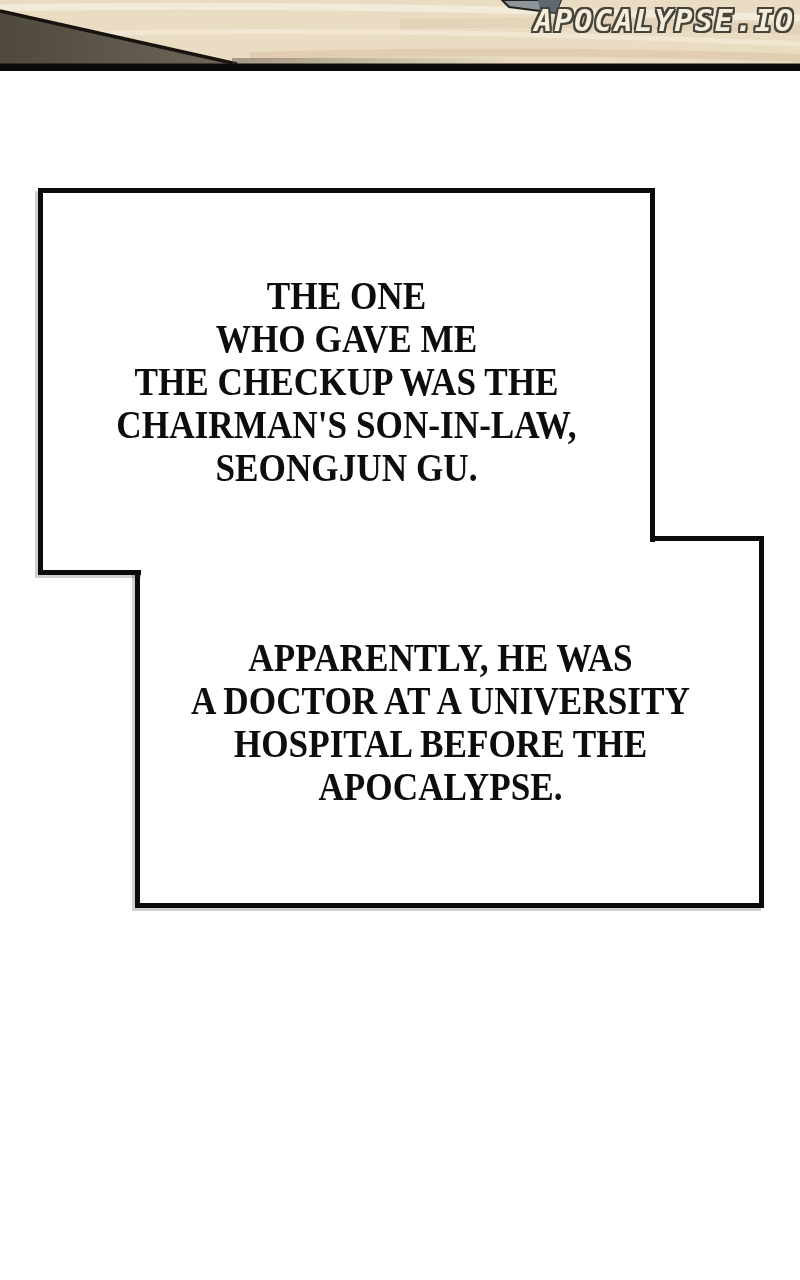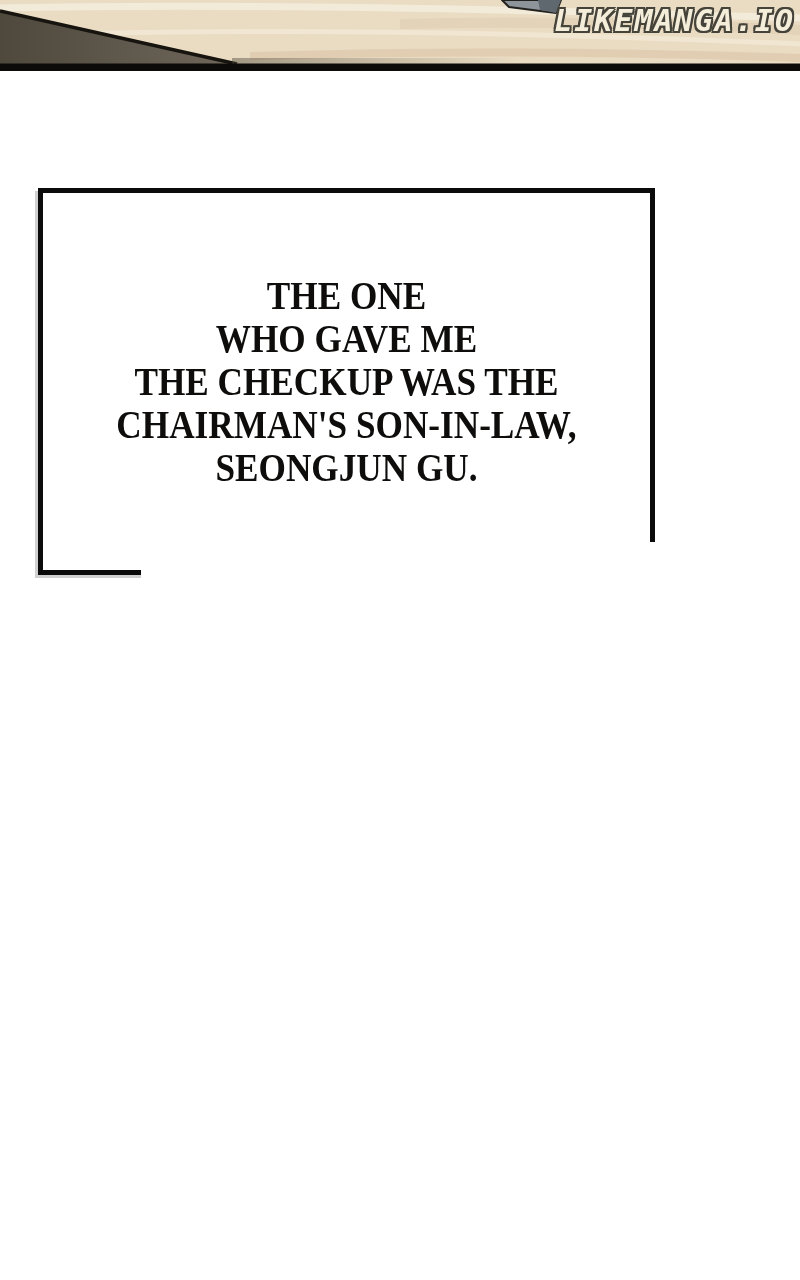--- a/index.html
+++ b/index.html
@@ -106,29 +106,37 @@
       <line x1="0" y1="11" x2="237" y2="64" stroke-width="3.5" stroke="#17140f"></line>
 
       <rect x="232" y="58" width="285" height="6" fill="url(#shadowFade)"></rect>
 
       <polygon points="502,0 561,0 556,13 509,7" stroke="#23211d" stroke-width="2" stroke-linejoin="round" fill="#8d959b"></polygon>
       <polygon points="538,0 561,0 556,13 540,10" fill="#5f686e"></polygon>
 
       <rect x="0" y="63.5" width="800" height="7.5" fill="#0c0b0a"></rect>
     </svg>
 
-    <div class="watermark">LIKEMANGA.IO</div>
+    <div class="watermark">APOCALYPSE.IO</div>
   </div>
 
   <div class="nbox nbox-first">
     <div class="nbox-text">
       <div>THE ONE</div>
       <div>WHO GAVE ME</div>
       <div>THE CHECKUP WAS THE</div>
       <div>CHAIRMAN'S SON-IN-LAW,</div>
       <div>SEONGJUN GU.</div>
     </div>
   </div>
 
+  <div class="nbox nbox-second">
+    <div class="nbox-text">
+      <div>APPARENTLY, HE WAS</div>
+      <div>A DOCTOR AT A UNIVERSITY</div>
+      <div>HOSPITAL BEFORE THE</div>
+      <div>APOCALYPSE.</div>
+    </div>
+  </div>
 
   <div class="border-join-patch"></div>
 
 </div>
 
 </body></html>

